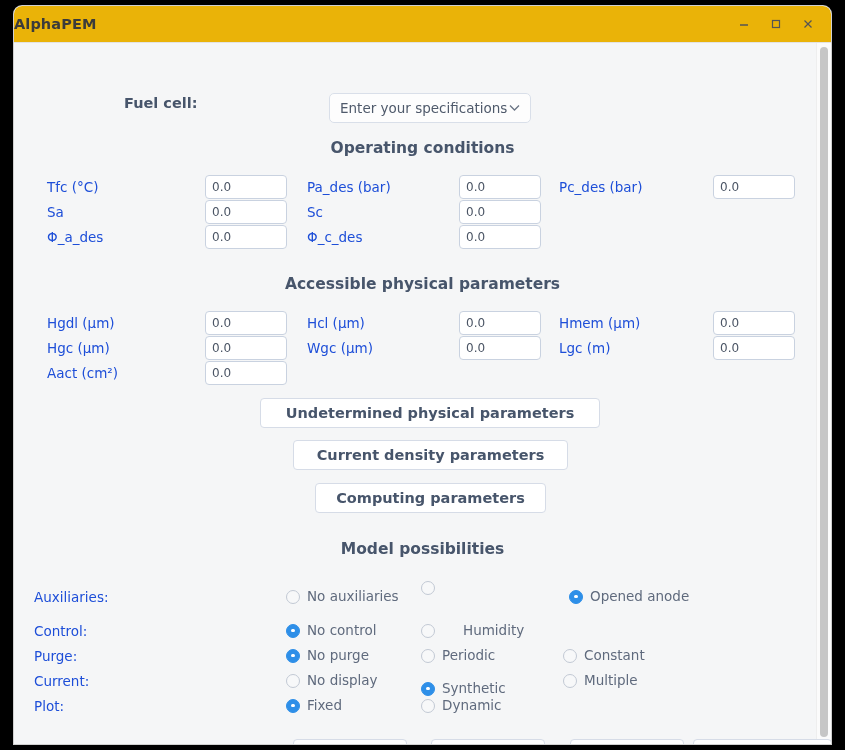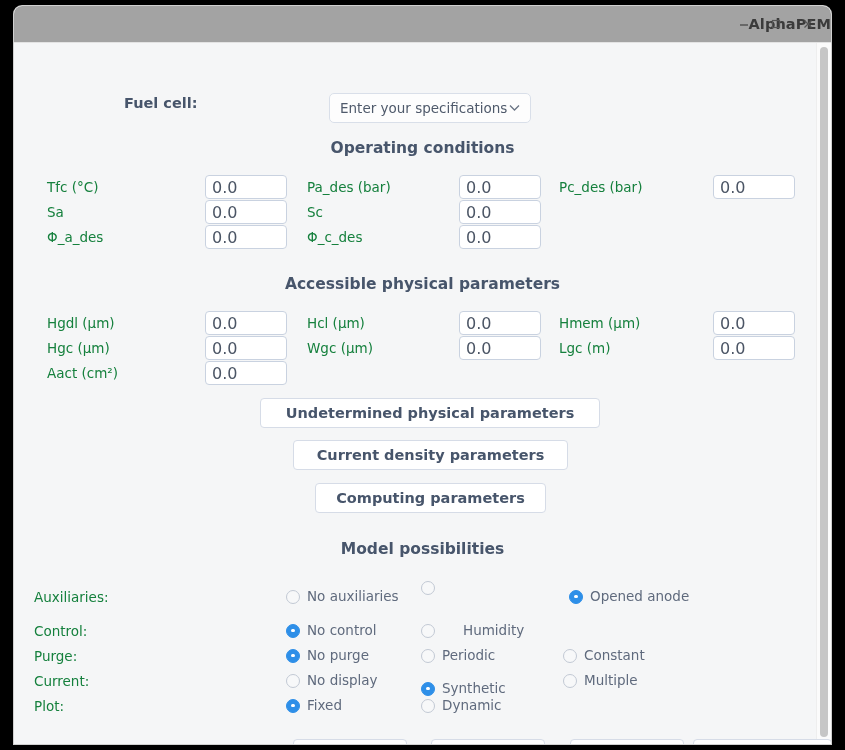--- a/index.html
+++ b/index.html
@@ -19,27 +19,27 @@
     top: 6px;
     width: 817px;
     height: 738px;
     background: #f5f6f7;
     border-radius: 8px 8px 0 0;
     overflow: hidden;
     box-shadow: 0 0 0 1px #d0d0d0;
   }
   .titlebar {
     height: 36px;
-    background: #a3a3a3;
+    background: #eab308;
     border-bottom: 1px solid #e3e3e3;
     border-radius: 8px 8px 0 0;
     position: relative;
     display: flex;
     align-items: center;
-    justify-content: flex-end;
+    justify-content: flex-start;
   }
   .title-text {
     font-size: 14.5px;
     font-weight: bold;
     color: #3b3b3b;
     letter-spacing: 0.1px;
   }
   .win-controls {
     position: absolute;
     right: 8px;
@@ -85,21 +85,21 @@
     width: 8px;
     height: 690px;
     background: #c6c6c6;
     border-radius: 4px;
   }
 
   .abs { position: absolute; }
 
   .lbl {
     font-size: 13.5px;
-    color: #15803d;
+    color: #1d4ed8;
     white-space: nowrap;
   }
   .lbl-strong {
     font-size: 14.5px;
     font-weight: bold;
     color: #47556b;
     white-space: nowrap;
   }
   .section-title {
     font-size: 15.5px;
@@ -109,21 +109,21 @@
     width: 100%;
     white-space: nowrap;
   }
 
   .field {
     width: 68px;
     height: 22px;
     background: #ffffff;
     border: 1px solid #c9d2e0;
     border-radius: 4px;
-    font-size: 16px;
+    font-size: 12px;
     color: #4b5565;
     font-family: "DejaVu Sans", "Liberation Sans", sans-serif;
     padding: 0 6px;
     box-sizing: content-box;
     outline: none;
   }
 
   .param-btn {
     background: #ffffff;
     border: 1px solid #d6dce7;

